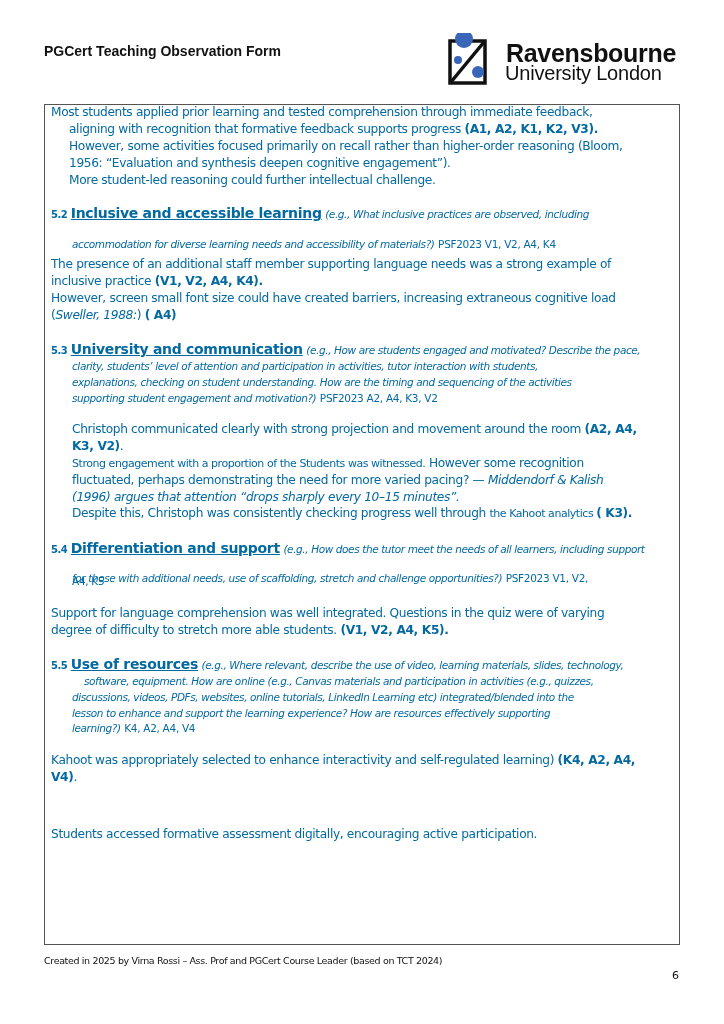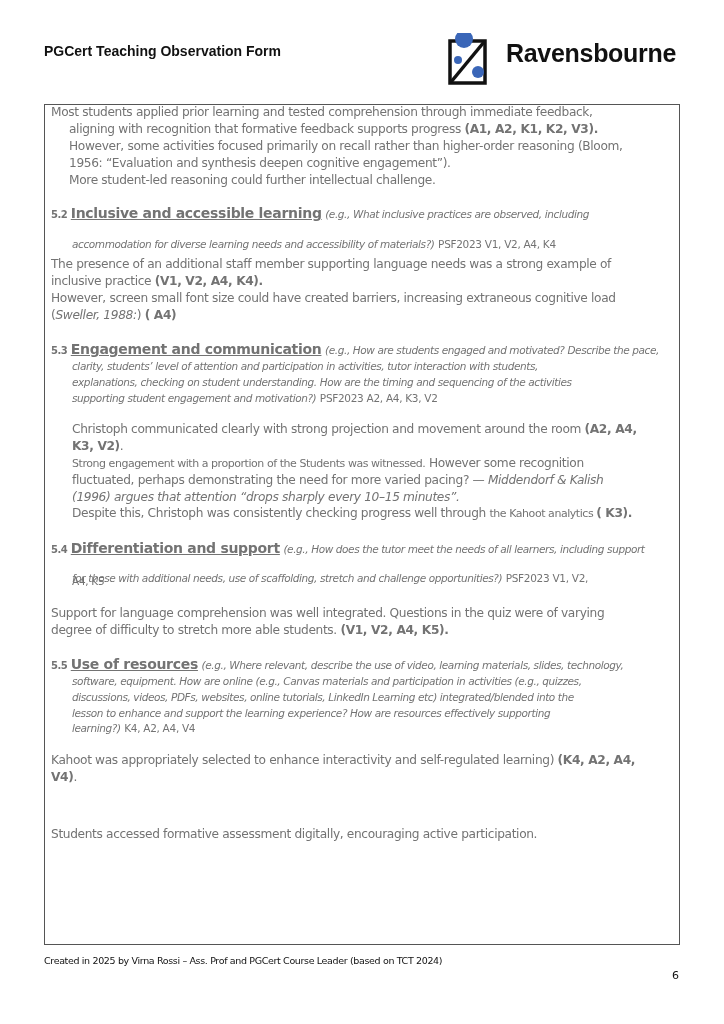--- a/index.html
+++ b/index.html
@@ -66,21 +66,21 @@
       width: 636px;
       height: 841px;
       border: 1px solid #555;
       box-sizing: border-box;
     }
     .txt {
       position: absolute;
       font-family: "DejaVu Sans", sans-serif;
       font-size: 12.2px;
       line-height: 17px;
-      color: #737373;
+      color: #0369a1;
       letter-spacing: -0.35px;
       white-space: nowrap;
     }
     .b { font-weight: bold; }
     .i { font-style: italic; }
     .sec-num {
       font-weight: bold;
       font-size: 10px;
       letter-spacing: -0.5px;
       margin-top: 16px;
@@ -130,20 +130,21 @@
 
 <div class="logo">
   <svg width="50" height="55" viewBox="0 0 50 55">
     <rect x="2" y="8" width="35" height="42" fill="#ffffff" stroke="#111" stroke-width="3.5"></rect>
     <line x1="3" y1="49" x2="36" y2="9" stroke="#111" stroke-width="3.5"></line>
     <circle cx="16" cy="6" r="9" fill="#3a66b8"></circle>
     <circle cx="10" cy="27" r="4" fill="#3a66b8"></circle>
     <circle cx="30" cy="39" r="6" fill="#3a66b8"></circle>
   </svg>
   <div class="logo-name">Ravensbourne</div>
+  <div class="logo-sub">University London</div>
 </div>
 
 <div class="content-box"></div>
 
 <div>
   <div class="txt" style="left:51px; top:104px;">Most students applied prior learning and tested comprehension through immediate feedback,</div>
   <div class="txt" style="left:69px; top:121px;"><span>aligning with recognition that formative feedback supports progress </span><span class="b">(A1, A2, K1, K2, V3).</span></div>
   <div class="txt" style="left:69px; top:138px;">However, some activities focused primarily on recall rather than higher-order reasoning (Bloom,</div>
   <div class="txt" style="left:69px; top:155px;">1956: “Evaluation and synthesis deepen cognitive engagement”).</div>
   <div class="txt" style="left:69px; top:172px;">More student-led reasoning could further intellectual challenge.</div>
@@ -161,21 +162,21 @@
   </div>
   <div class="txt" style="left:51px; top:256px;">The presence of an additional staff member supporting language needs was a strong example of</div>
   <div class="txt" style="left:51px; top:273px;"><span>inclusive practice </span><span class="b">(V1, V2, A4, K4).</span></div>
   <div class="txt" style="left:51px; top:290px;">However, screen small font size could have created barriers, increasing extraneous cognitive load</div>
   <div class="txt" style="left:51px; top:307px;"><span>(</span><span class="i">Sweller, 1988:</span><span>) </span><span class="b">( A4)</span></div>
 </div>
 
 <div>
   <div class="txt" style="left:51px; top:341px;">
     <span class="sec-num">5.3</span>
-    <span class="sec-title">Engagement and communication</span>
+    <span class="sec-title">University and communication</span>
     <span class="prompt">(e.g., How are students engaged and motivated? Describe the pace,</span>
   </div>
   <div class="txt prompt" style="left:72px; top:358px;">clarity, students’ level of attention and participation in activities, tutor interaction with students,</div>
   <div class="txt prompt" style="left:72px; top:374px;">explanations, checking on student understanding.  How are the timing and sequencing of the activities</div>
   <div class="txt" style="left:72px; top:390px;">
     <span class="prompt">supporting student  engagement and motivation?)</span>
     <span class="psf">PSF2023 A2, A4, K3, V2</span>
   </div>
   <div class="txt" style="left:72px; top:421px;"><span>Christoph communicated clearly with strong projection and movement around the room </span><span class="b">(A2, A4,</span></div>
   <div class="txt" style="left:72px; top:438px;"><span class="b">K3, V2)</span><span>.</span></div>
@@ -199,21 +200,21 @@
   <div class="txt" style="left:51px; top:605px;">Support for language comprehension was well integrated. Questions in the quiz were of varying</div>
   <div class="txt" style="left:51px; top:622px;"><span>degree of difficulty to stretch more able students. </span><span class="b">(V1, V2, A4, K5).</span></div>
 </div>
 
 <div>
   <div class="txt" style="left:51px; top:656px;">
     <span class="sec-num">5.5</span>
     <span class="sec-title">Use of resources</span>
     <span class="prompt">(e.g., Where relevant, describe the use of video, learning materials, slides, technology,</span>
   </div>
-  <div class="txt prompt" style="left:72px; top:673px;">software, equipment. How are online (e.g., Canvas materials and participation in activities (e.g., quizzes,</div>
+  <div class="txt prompt" style="left:84px; top:673px;">software, equipment. How are online (e.g., Canvas materials and participation in activities (e.g., quizzes,</div>
   <div class="txt prompt" style="left:72px; top:689px;">discussions, videos, PDFs, websites, online tutorials, LinkedIn Learning etc) integrated/blended into the</div>
   <div class="txt prompt" style="left:72px; top:705px;">lesson to enhance and support the learning experience? How are resources effectively supporting</div>
   <div class="txt" style="left:72px; top:720px;">
     <span class="prompt">learning?)</span>
     <span class="psf">K4, A2, A4, V4</span>
   </div>
   <div class="txt" style="left:51px; top:752px;"><span>Kahoot was appropriately selected to enhance interactivity and self-regulated learning) </span><span class="b">(K4, A2, A4,</span></div>
   <div class="txt" style="left:51px; top:769px;"><span class="b">V4)</span><span>.</span></div>
   <div class="txt" style="left:51px; top:786px;margin-top:40px;">Students accessed formative assessment digitally, encouraging active participation.</div>
 </div>

